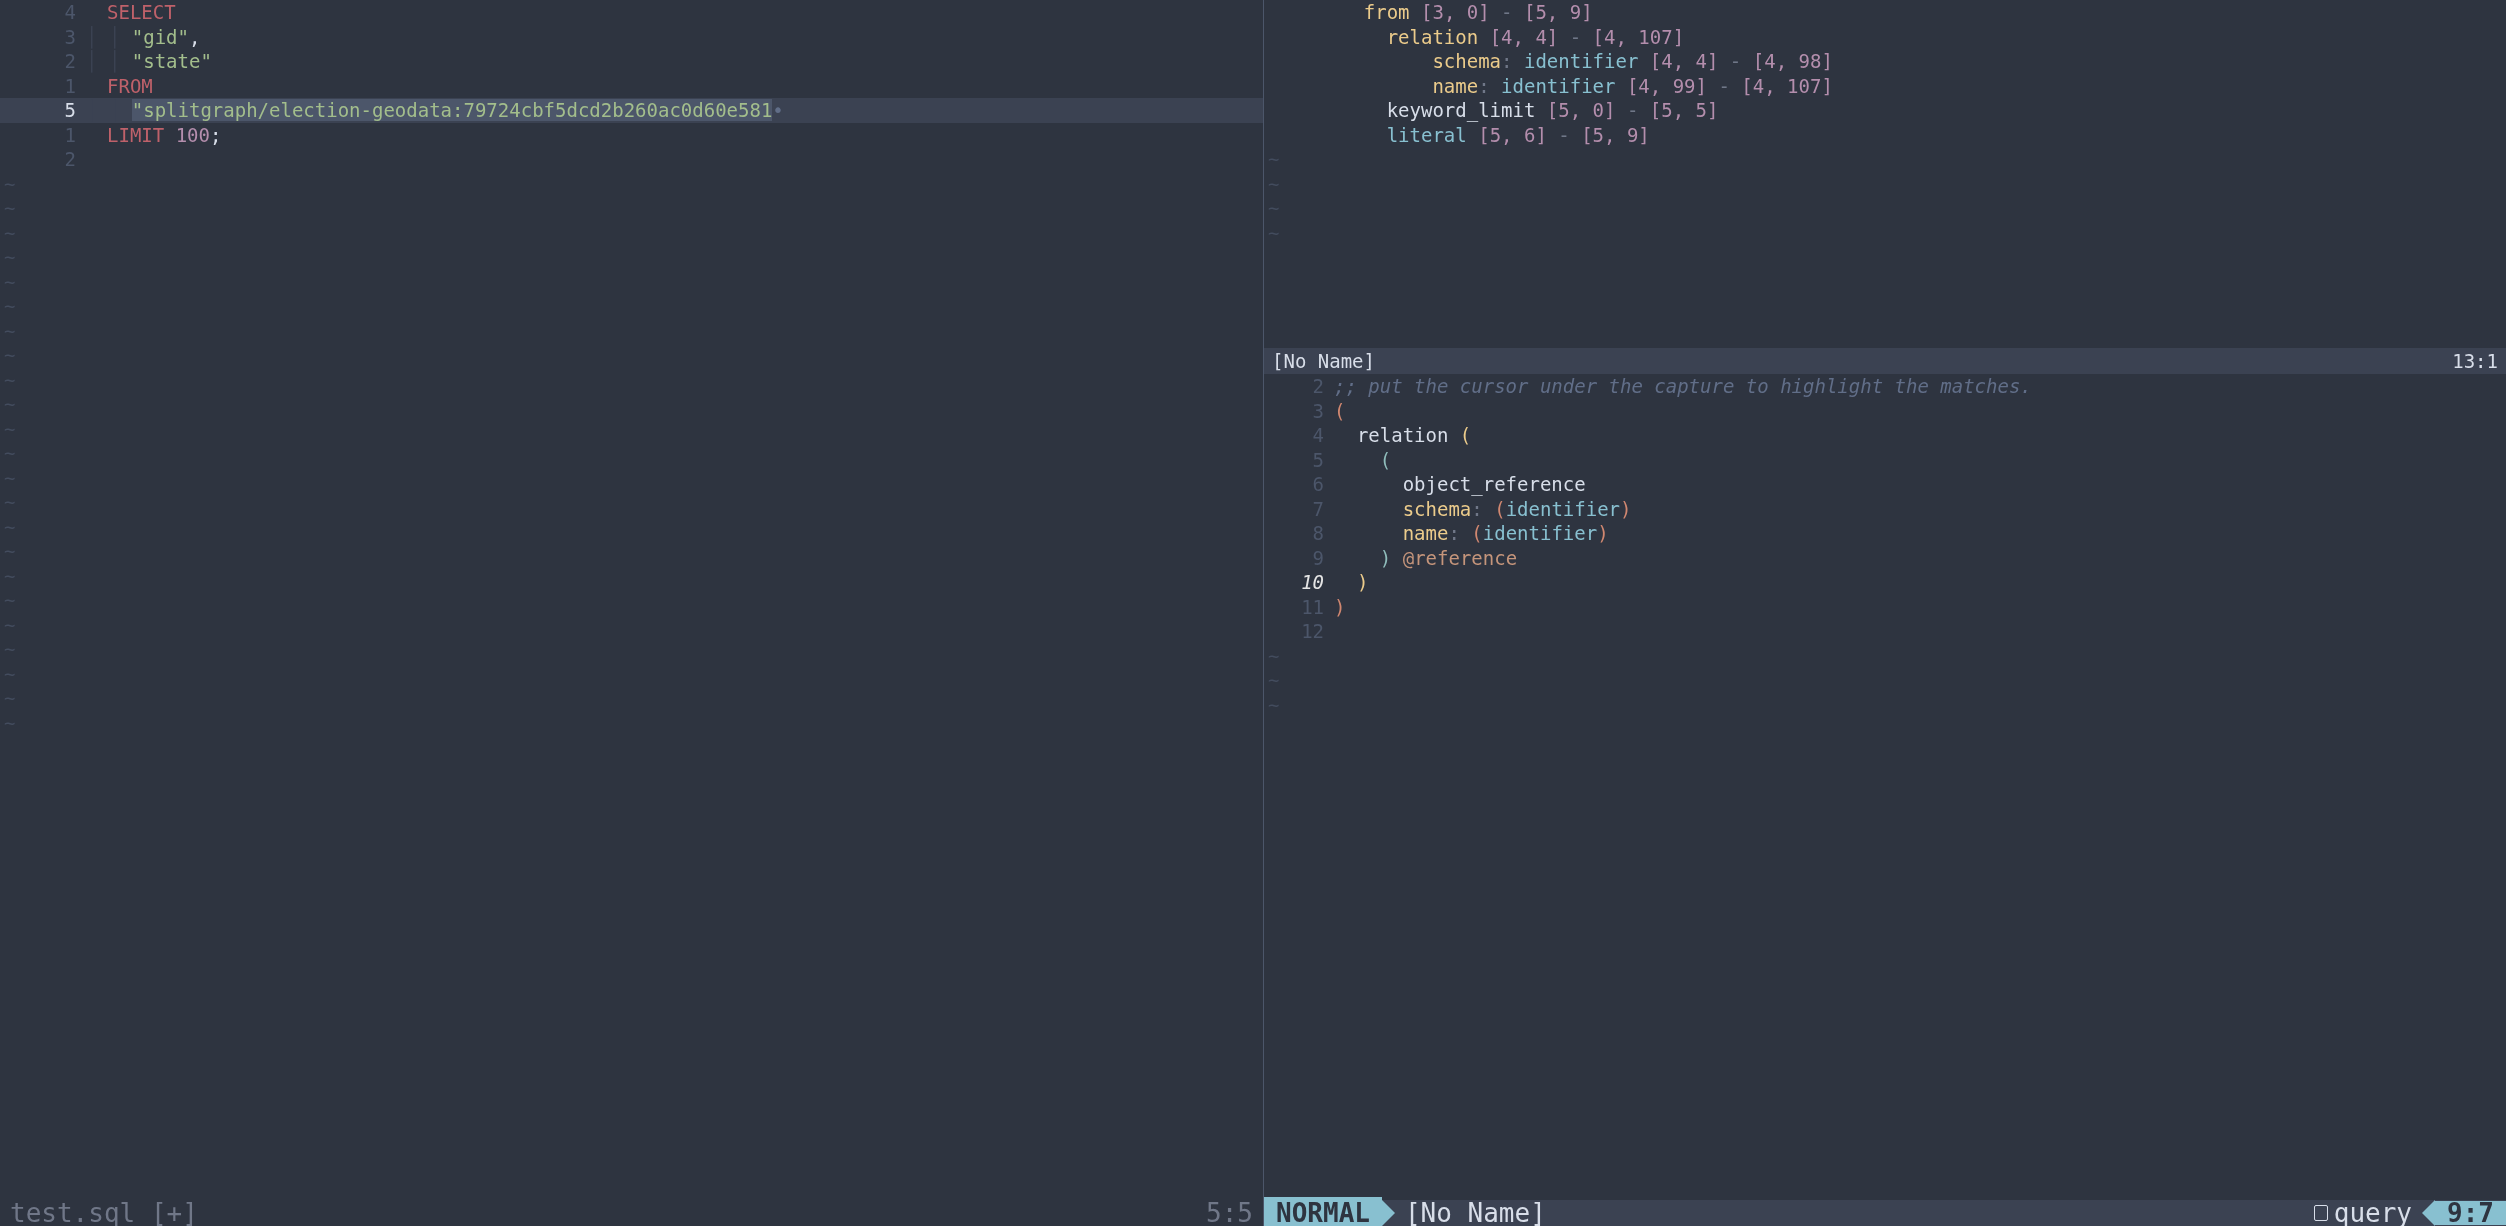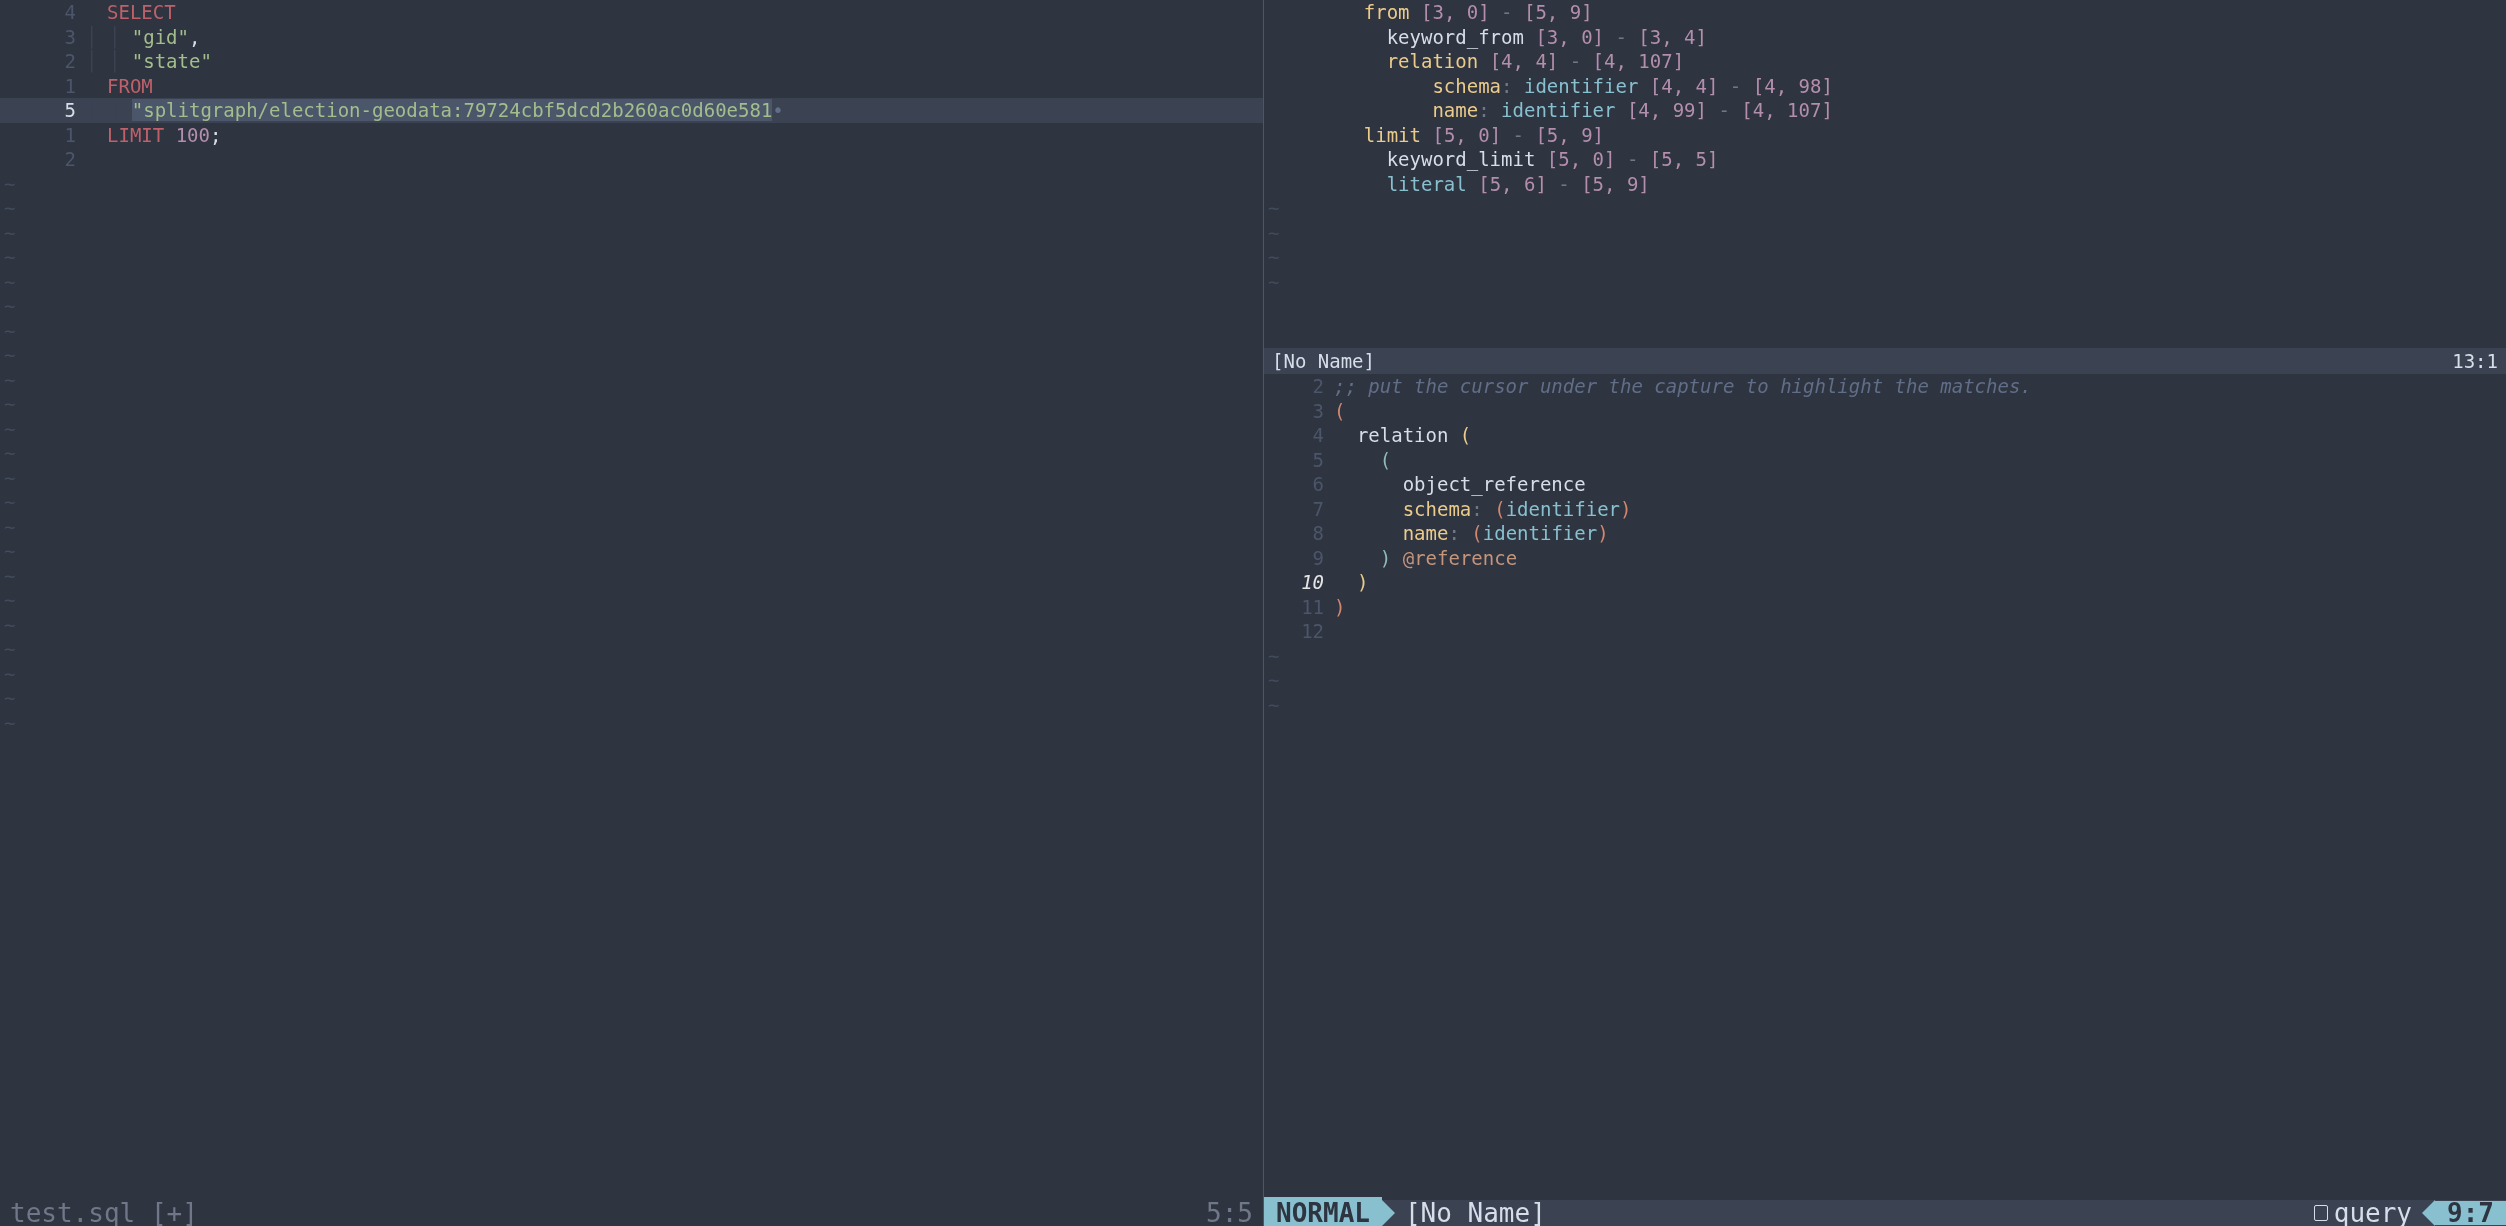--- a/index.html
+++ b/index.html
@@ -194,25 +194,23 @@
         <div class="sl-right">
           <span class="sl-seg">5:5</span>
         </div>
       </div>
     </div>
 
     <div class="pane-right">
 
       <div class="buffer" id="topright-buffer" style="flex:0 0 auto; height:348px;">
           <div class="line"><span style="width:54px;flex-shrink:0;"></span><span class="content"><span class="dim">    </span><span class="yellow">from</span><span class="dim"> </span><span class="purple">[3, 0]</span><span class="dim"> - </span><span class="purple">[5, 9]</span></span></div>
-          <div class="line"><span style="width:54px;flex-shrink:0;"></span><span class="content"><span class="dim">      </span><span class="ident">keyword_from</span><span class="dim"> </span><span class="purple">[3, 0]</span><span class="dim"> - </span><span class="purple">[3, 4]</span></span></div>
           <div class="line"><span style="width:54px;flex-shrink:0;"></span><span class="content"><span class="dim">      </span><span class="yellow">relation</span><span class="dim"> </span><span class="purple">[4, 4]</span><span class="dim"> - </span><span class="purple">[4, 107]</span></span></div>
           <div class="line"><span style="width:54px;flex-shrink:0;"></span><span class="content"><span class="dim">          </span><span class="yellow">schema</span><span class="dim">: </span><span class="teal">identifier</span><span class="dim"> </span><span class="purple">[4, 4]</span><span class="dim"> - </span><span class="purple">[4, 98]</span></span></div>
           <div class="line"><span style="width:54px;flex-shrink:0;"></span><span class="content"><span class="dim">          </span><span class="yellow">name</span><span class="dim">: </span><span class="teal">identifier</span><span class="dim"> </span><span class="purple">[4, 99]</span><span class="dim"> - </span><span class="purple">[4, 107]</span></span></div>
-          <div class="line"><span style="width:54px;flex-shrink:0;"></span><span class="content"><span class="dim">    </span><span class="yellow">limit</span><span class="dim"> </span><span class="purple">[5, 0]</span><span class="dim"> - </span><span class="purple">[5, 9]</span></span></div>
           <div class="line"><span style="width:54px;flex-shrink:0;"></span><span class="content"><span class="dim">      </span><span class="ident">keyword_limit</span><span class="dim"> </span><span class="purple">[5, 0]</span><span class="dim"> - </span><span class="purple">[5, 5]</span></span></div>
           <div class="line"><span style="width:54px;flex-shrink:0;"></span><span class="content"><span class="dim">      </span><span class="teal">literal</span><span class="dim"> </span><span class="purple">[5, 6]</span><span class="dim"> - </span><span class="purple">[5, 9]</span></span></div>
           <div class="line"><span class="vtilde">~</span></div>
           <div class="line"><span class="vtilde">~</span></div>
           <div class="line"><span class="vtilde">~</span></div>
           <div class="line"><span class="vtilde">~</span></div>
         </div>
 
       <div class="mid-status">
         <span class="left">[No Name]</span>

